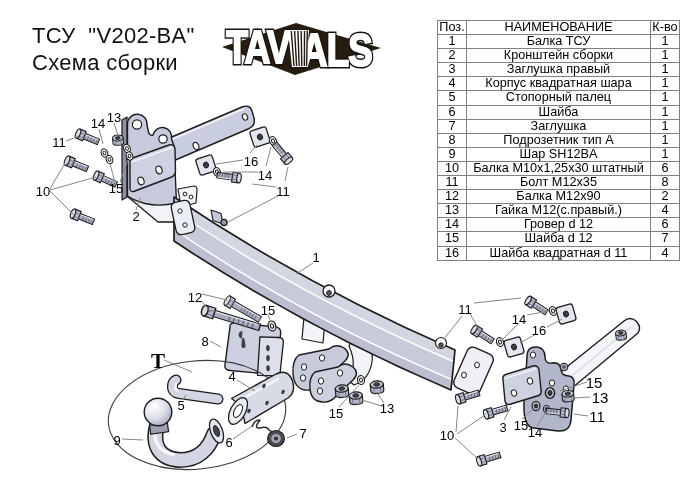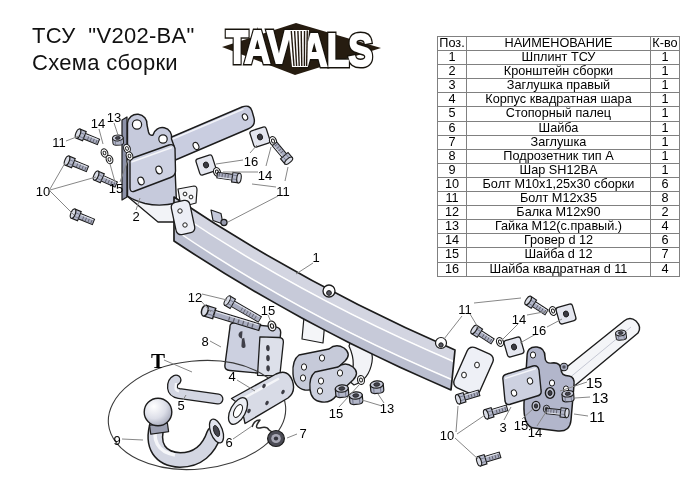--- a/index.html
+++ b/index.html
@@ -1,20 +1,20 @@
 <!DOCTYPE html>
 <html><head>
 <meta charset="utf-8">
 <style>
 html,body{margin:0;padding:0;background:#fff;}
 body{width:700px;height:495px;position:relative;overflow:hidden;
      font-family:"Liberation Sans",sans-serif;}
 #title{position:absolute;left:32px;top:22px;font-size:22px;color:#111;
        line-height:27px;letter-spacing:0.3px;white-space:pre;}
-#tablewrap{position:absolute;left:437px;top:36px;}
+#tablewrap{position:absolute;left:437px;top:20px;}
 table{border-collapse:collapse;table-layout:fixed;}
 td{border:1px solid #808080;padding:0;text-align:center;vertical-align:middle;
    font-size:12.7px;line-height:13.1px;color:#000;overflow:hidden;white-space:nowrap;}
 tr{height:13.1px;}
 tr.hd{height:12.2px;}
 #draw{position:absolute;left:0;top:0;}
 </style>
 </head>
 <body>
 <div id="title">ТСУ  "V202-BA"
@@ -22,21 +22,21 @@
 <div id="tablewrap">
 <table>
 <tbody>
         <tr class="hd">
           <td style="width:28px">Поз.</td>
           <td style="width:183px">НАИМЕНОВАНИЕ</td>
           <td style="width:28px">К-во</td>
         </tr>
 <tr>
           <td>1</td>
-          <td>Шплинт ТСУ</td>
+          <td>Балка ТСУ</td>
           <td>1</td>
         </tr>
 <tr>
           <td>2</td>
           <td>Кронштейн сборки</td>
           <td>1</td>
         </tr>
 <tr>
           <td>3</td>
           <td>Заглушка правый</td>
@@ -67,21 +67,21 @@
           <td>Подрозетник тип А</td>
           <td>1</td>
         </tr>
 <tr>
           <td>9</td>
           <td>Шар SH12BA</td>
           <td>1</td>
         </tr>
 <tr>
           <td>10</td>
-          <td>Болт М10х1,25х30 сборки</td>
+          <td>Балка М10х1,25х30 штатный</td>
           <td>6</td>
         </tr>
 <tr>
           <td>11</td>
           <td>Болт М12х35</td>
           <td>8</td>
         </tr>
 <tr>
           <td>12</td>
           <td>Балка М12х90</td>

